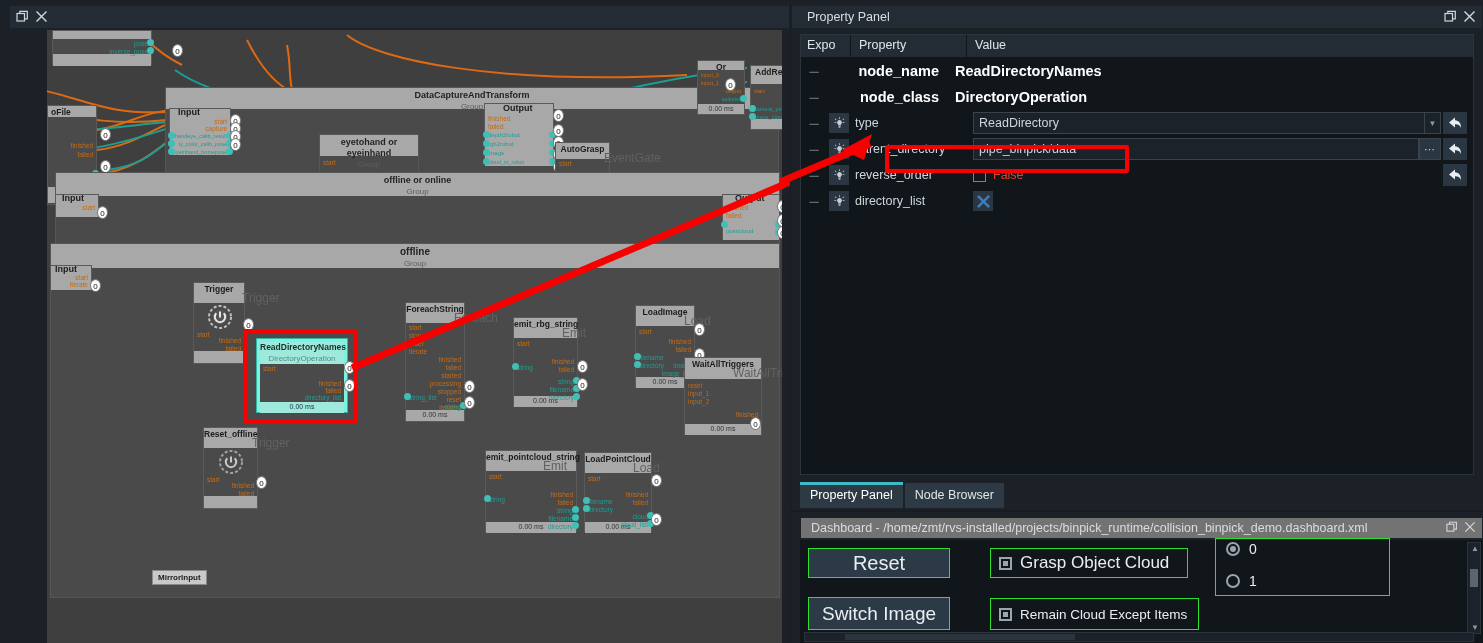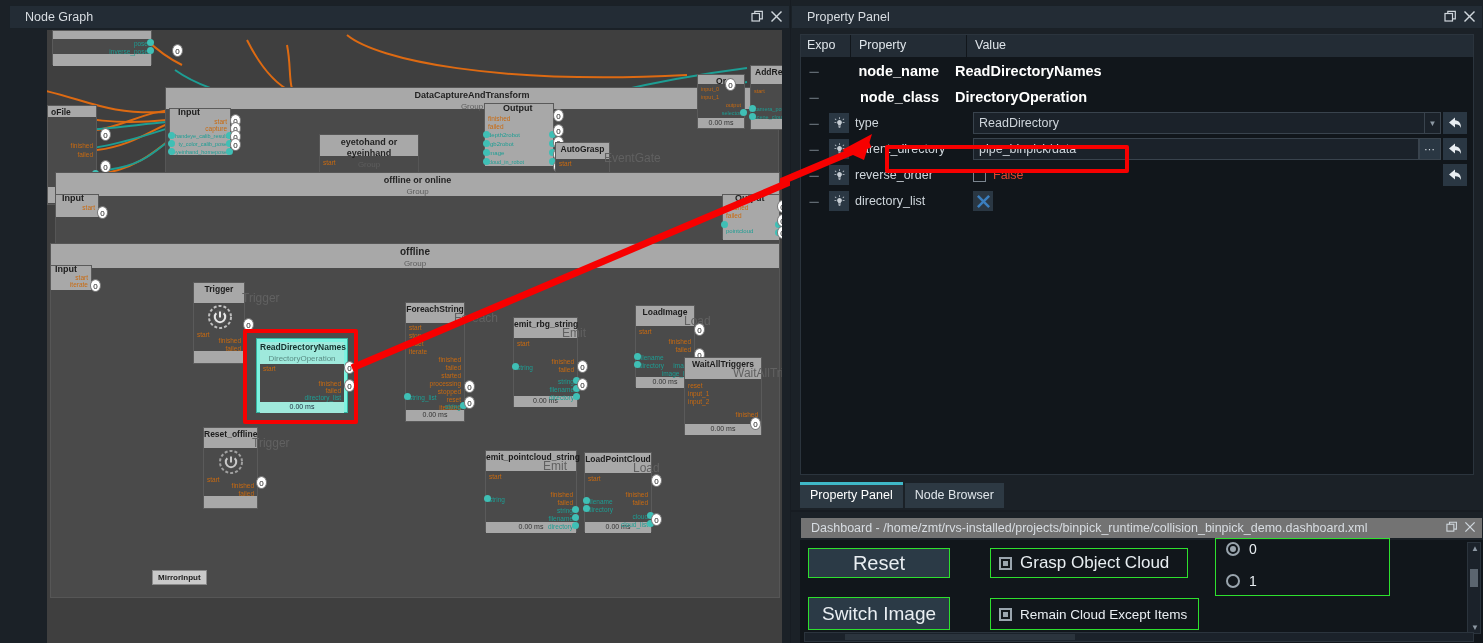--- a/index.html
+++ b/index.html
@@ -260,21 +260,20 @@
     </div>
     <div class="tool">
       <svg width="22" height="26" viewBox="0 0 22 26" fill="#e6ebf0">
         <path d="M3 1 L3 21 L8.4 16.2 L11.6 23.5 L14.8 22 L11.6 14.8 L18.6 14.4 Z"></path>
       </svg>
     </div>
   </div>
 
   <div class="ng-window">
     <div class="ng-titlebar">
-      <span class="ng-title">Node Graph</span>
       <span class="win-btns">
         <span class="win-btn">
           <svg width="13" height="13" viewBox="0 0 13 13" fill="none" stroke="#cfd6dc" stroke-width="1.2">
               <rect x="1" y="3.5" width="7.5" height="7.5"></rect>
               <path d="M3.8 3.5V1.3h7.5v7.5H8.8"></path>
             </svg>
         </span>
         <span class="win-btn">
           <svg width="13" height="13" viewBox="0 0 13 13" stroke="#cfd6dc" stroke-width="1.4">
               <line x1="1.5" y1="1.5" x2="11.5" y2="11.5"></line>
@@ -447,21 +446,21 @@
       <div class="node" style="left:508px; top:112px; width:55px; height:32px;">
         <div class="node-head" style="height:16px;">
           <span>AutoGrasp</span><br>
           <span class="node-sub">EventGate</span>
         </div>
         <div class="node-body" style="height:12px;">
           <span class="pin-l" style="top:1px;">start</span>
         </div>
       </div>
 
-      <div class="node" style="left:650px; top:44px; width:48px; height:55px;">
+      <div class="node" style="left:650px; top:30px; width:48px; height:55px;">
         <div class="node-head" style="height:9px;">Or</div>
         <div class="node-body" style="height:34px;">
           <span class="pin-l" style="top:2px; font-size:5.5px;">input_0</span>
           <span class="pin-l" style="top:10px; font-size:5.5px;">input_1</span>
           <span class="pin-r" style="top:18px; font-size:5.5px;">output</span>
           <span class="pin-rt" style="top:26px; font-size:5.5px;">selector</span>
           <span class="dot-teal" style="right:-3px; top:25px;"></span>
         </div>
         <div class="node-foot" style="height:10px;">0.00 ms</div>
       </div>

